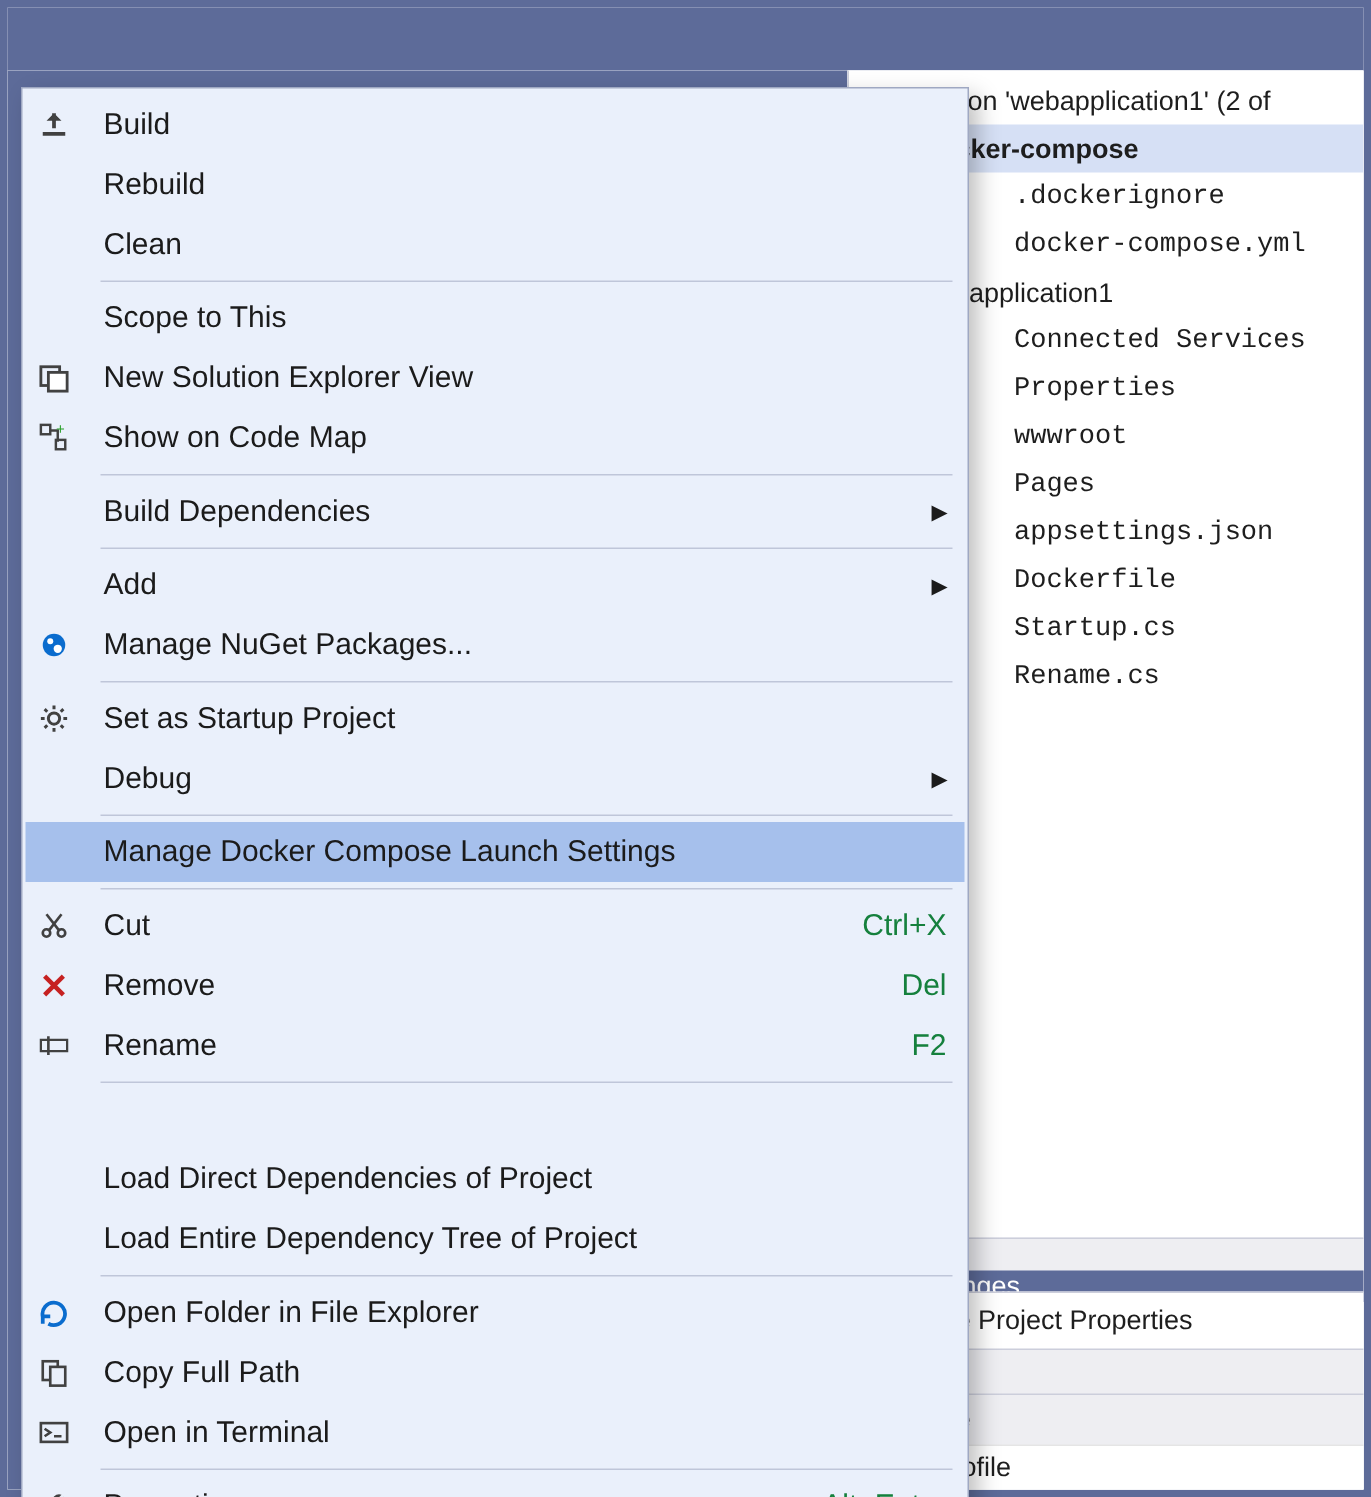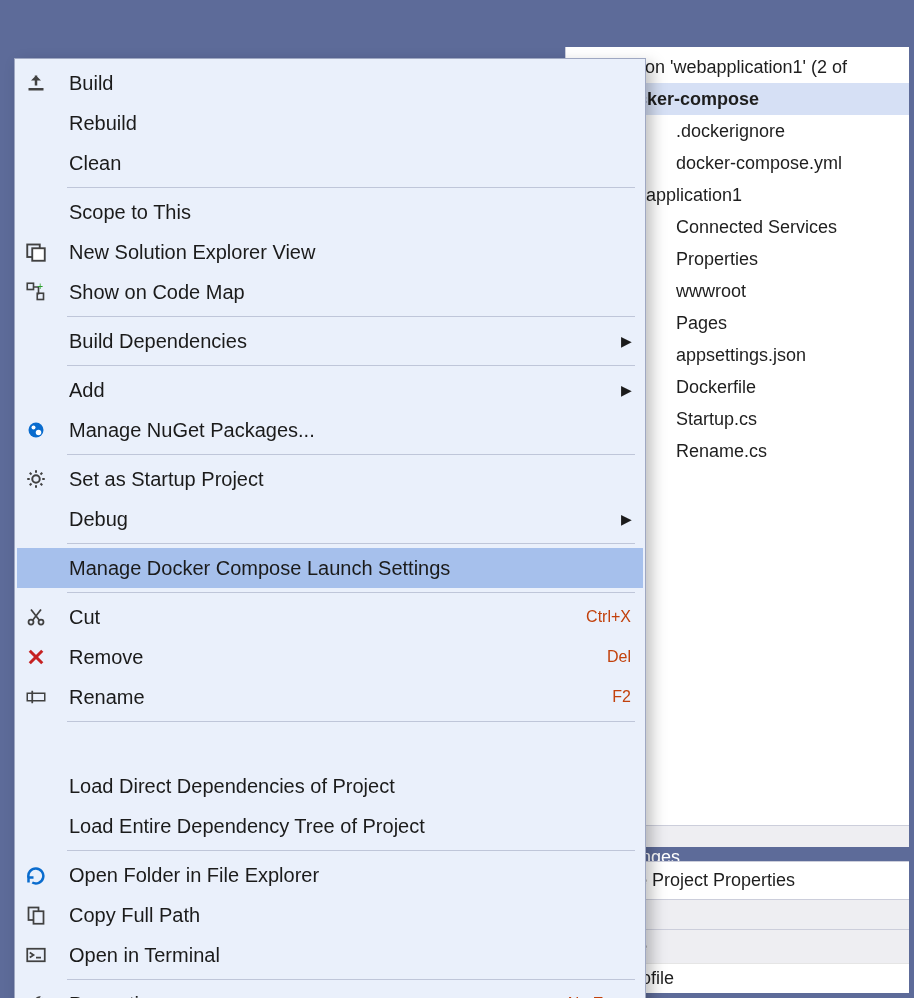--- a/index.html
+++ b/index.html
@@ -55,21 +55,21 @@
   }
   .sol-row .icon {
     width: 18px;
     height: 18px;
     margin-right: 6px;
     flex-shrink: 0;
   }
   .sol-row.bold { font-weight: 600; }
   .sol-row.selected { background: #d6e0f5; }
   .sol-row.indent1 { padding-left: 60px; }
-  .sol-row.indent2 { padding-left: 110px; }
+  .sol-row.indent2 { padding-left: 110px; font-family: Liberation Mono, monospace; }
   .tab-strip {
     display: flex;
     align-items: stretch;
     height: 36px;
     background: #eeeef2;
     border-top: 1px solid #cccedb;
     flex-direction: column;
   }
   .tab {
     padding: 0 14px;
@@ -138,23 +138,23 @@
     width: 26px;
     height: 26px;
     margin-right: 20px;
     display: flex;
     align-items: center;
     justify-content: center;
     flex-shrink: 0;
   }
   .menu-item .mi-label { flex: 1; }
   .menu-item .mi-shortcut {
-    color: #c2410c;
+    color: #15803d;
     margin-left: 32px;
-    font-size: 16px;
+    font-size: 20px;
   }
   .menu-item .mi-arrow {
     width: 10px;
     color: #1b1b1b;
     font-size: 14px;
   }
   .menu-separator {
     height: 1px;
     background: #bfc6d9;
     margin: 4px 8px 4px 50px;

